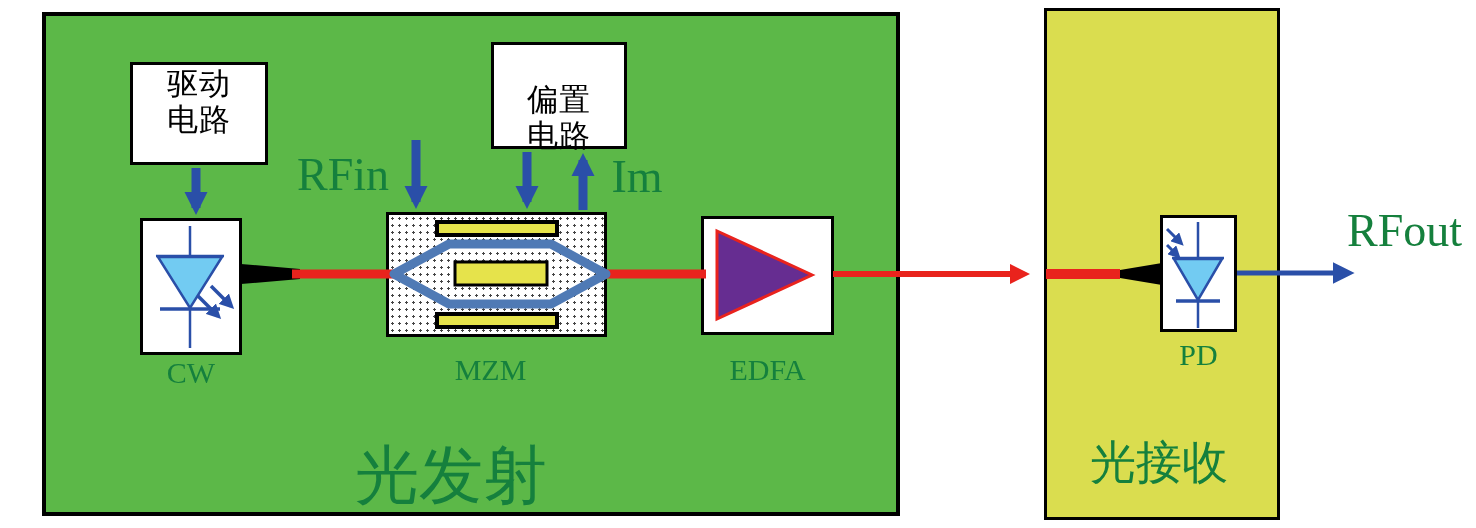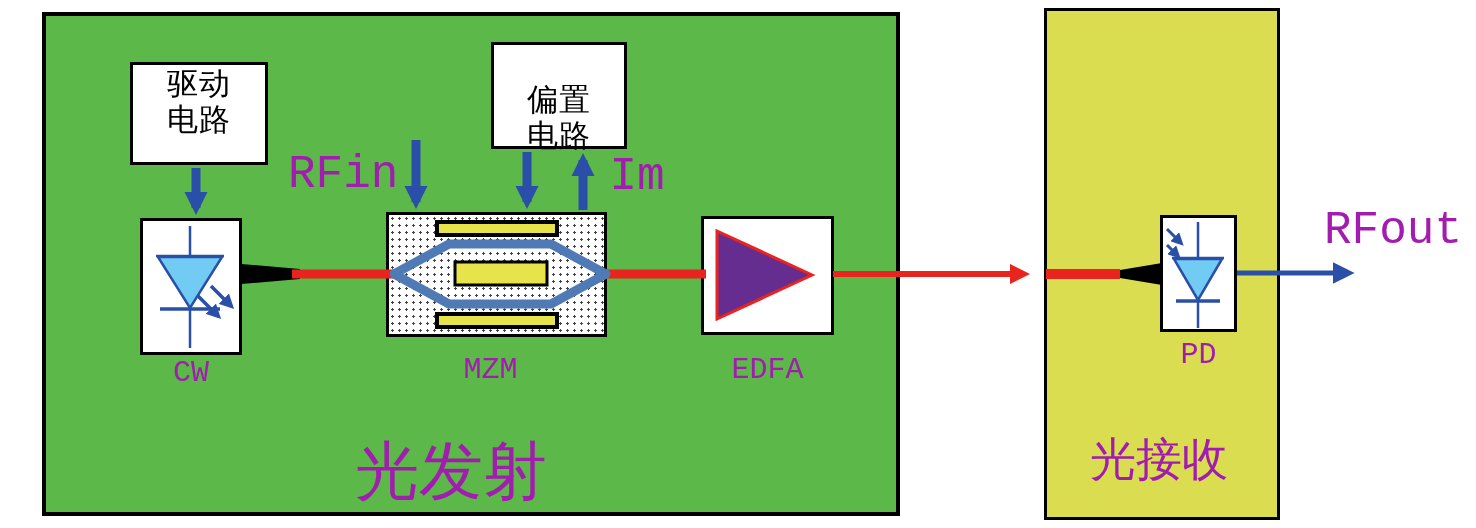--- a/index.html
+++ b/index.html
@@ -29,21 +29,21 @@
     left:386px;top:212px;width:221px;height:125px;
     background-color:#ffffff;
     background-image:radial-gradient(circle,#444 1.2px,transparent 1.4px);
     background-size:7px 7px;
   }
   .box-edfa{left:701px;top:216px;width:133px;height:119px;}
   .box-pd{left:1160px;top:215px;width:77px;height:117px;}
   
   #overlay{left:0;top:0;width:1476px;height:528px;z-index:2;pointer-events:none;}
   
-  .lbl{z-index:3;color:#a21caf;text-align:center;font-family:Liberation Mono, monospace;}
+  .lbl{z-index:3;color:#15803d;text-align:center;}
   .cjk-box-text{
     z-index:3;color:#000;text-align:center;
     font-size:31px;line-height:1.16;letter-spacing:1px;
   }
   .t-drive{left:132px;top:66px;width:134px;}
   .t-bias{left:493px;top:38px;width:132px;margin-top:44px;}
   .sig{font-size:46px;line-height:1;}
   .t-rfin{left:288px;top:152px;width:110px;}
   .t-vb{left:450px;top:154px;width:70px;}
   .t-im{left:602px;top:154px;width:70px;}

